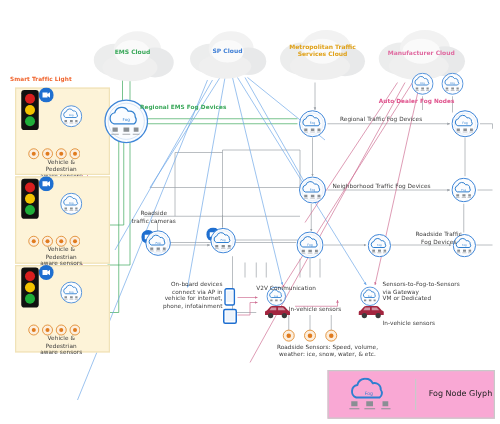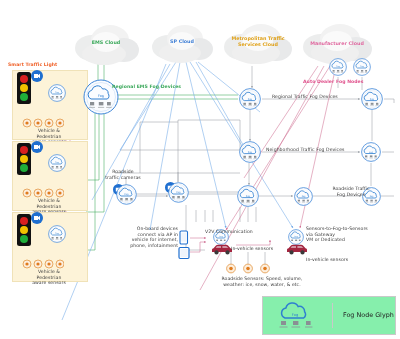--- a/index.html
+++ b/index.html
@@ -10,21 +10,21 @@
   .lbl{position:absolute;font-size:4.6px;line-height:5.6px;white-space:pre;letter-spacing:.05px;}
   .cloud{position:absolute;}
   .cloudtxt{position:absolute;font-size:4.8px;line-height:5.6px;text-align:center;white-space:pre;font-weight:bold;}
   .fog{position:absolute;}
   .tlbox{position:absolute;background:#fdf3d8;border:0.6px solid #f0e2b8;}
   .tl{position:absolute;}
   .cam{position:absolute;}
   .car{position:absolute;}
   .sens{position:absolute;}
   .phone{position:absolute;}
-  .legend{position:absolute;border:0.8px solid #c9c9c9;background:#86efac;}
+  .legend{position:absolute;border:0.8px solid #c9c9c9;background:#f9a8d4;}
   .legend .div{position:absolute;top:6px;bottom:6px;width:0.8px;background:#c9c9c9;}
   .legend .ltxt{position:absolute;font-size:6.4px;color:#222;}
 </style>
 </head>
 <body>
 
 <div id="stage">
 
   <svg id="wires" viewBox="0 0 400 339">
     <defs>

